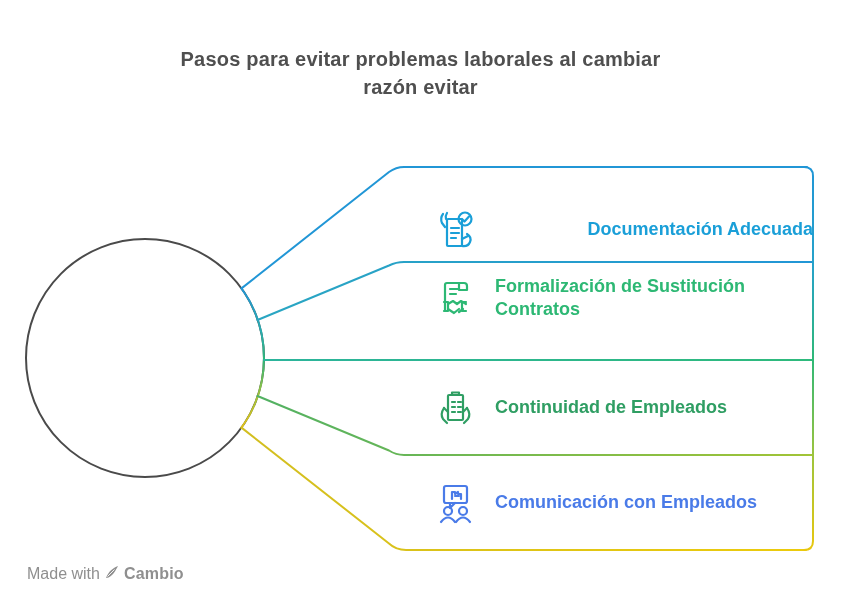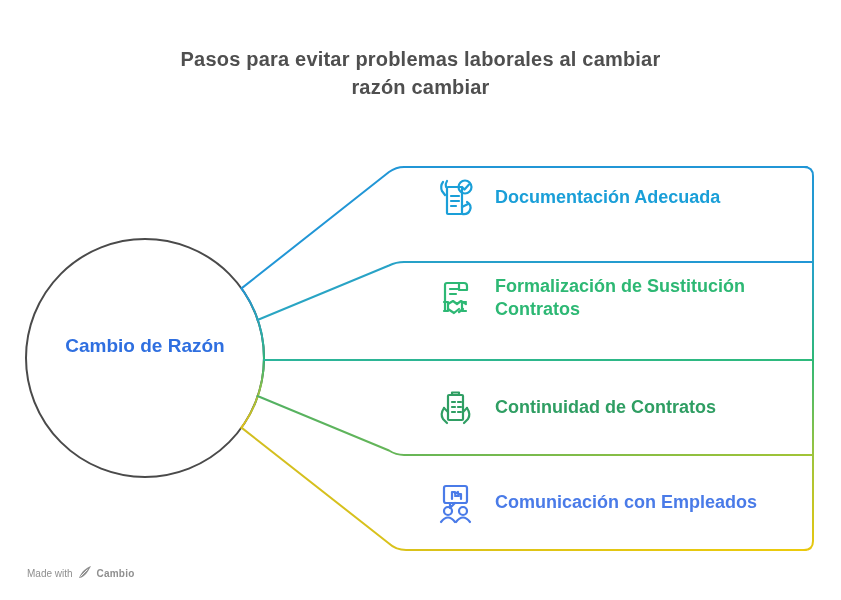--- a/index.html
+++ b/index.html
@@ -15,33 +15,33 @@
   .title span{display:block;}
   .center-label{
     position:absolute;left:45px;top:333px;width:200px;text-align:center;
     font-size:19px;font-weight:700;color:#2f6fe0;line-height:26px;
   }
   .center-label span{display:block;}
   .step-row{
     position:absolute;left:397px;width:416px;display:flex;align-items:center;
     padding-left:34px;box-sizing:border-box;gap:16px;
   }
-  .row-1{top:150px;height:95px;color:#1a9fd8;}
+  .row-1{top:182px;height:95px;color:#1a9fd8;justify-content:space-between;}
   .row-2{top:262px;height:71px;color:#2db874;}
   .row-3{top:360px;height:95px;color:#2f9e63;}
   .row-4{top:455px;height:95px;color:#4a7be8;}
   .step-icon{flex:0 0 48px;width:48px;height:48px;}
   .step-icon svg{width:48px;height:48px;display:block;}
   .step-label{
     font-size:18px;font-weight:700;line-height:23px;max-width:295px;
   }
   .step-label span{display:block;}
   .watermark{
-    position:absolute;left:27px;top:565px;display:flex;align-items:flex-end;gap:5px;
-    color:#8f8f8f;font-size:10px;
+    position:absolute;left:27px;top:565px;display:flex;align-items:flex-start;gap:5px;
+    color:#8f8f8f;font-size:16px;
   }
   .watermark .brand{font-weight:700;letter-spacing:.2px;}
   .napkin-icon{width:14px;height:14px;display:block;}
 </style>
 </head>
 <body>
 
 <div class="canvas">
 
   <svg class="diagram-svg" width="841" height="600" viewBox="0 0 841 600">
@@ -86,25 +86,24 @@
       <path d="M 257.5 320 L 389 265.5 Q 396 262 404 262 L 813 262" stroke="url(#gradB)"></path>
       <path d="M 263.9 360 L 813 360" stroke="url(#gradC)"></path>
       <path d="M 257.5 396 L 389 450.5 Q 396 455 404 455 L 813 455" stroke="url(#gradD)"></path>
       <path d="M 241.5 427.6 L 389 543.5 Q 396 550 406 550 L 806 550" stroke="url(#gradE)"></path>
       <path d="M 804 167 Q 813 167 813 176 L 813 541 Q 813 550 804 550" stroke="url(#gradRight)"></path>
     </g>
   </svg>
 
   <div class="title">
     <span>Pasos para evitar problemas laborales al cambiar</span>
-    <span>razón cambiar</span>
+    <span>razón evitar</span>
   </div>
 
   <div class="center-label">
-    <span>Cambio de Razón</span>
   </div>
 
   <div class="step-row row-1">
     <span class="step-icon">
       <svg viewBox="0 0 48 48" fill="none" stroke="currentColor" stroke-width="2.2" stroke-linecap="round" stroke-linejoin="round">
         <rect x="16" y="13" width="15" height="27" rx="1"></rect>
         <path d="M20 22 h8 M20 27 h8 M20 32 h5"></path>
         <circle cx="34" cy="13" r="6.5"></circle>
         <path d="M31 13 l2.5 2.5 l4.5 -5"></path>
         <path d="M12 8 q-3 4 -1 9 l3 4"></path>
@@ -138,21 +137,21 @@
       <svg viewBox="0 0 48 48" fill="none" stroke="currentColor" stroke-width="2.2" stroke-linecap="round" stroke-linejoin="round">
         <rect x="17" y="11" width="15" height="25" rx="1"></rect>
         <path d="M21 11 v-2.5 h7 v2.5"></path>
         <path d="M21 18 h3 M27 18 h3 M21 23 h3 M27 23 h3 M21 28 h3 M27 28 h3"></path>
         <path d="M13 24 q-4 6 -1 11 l4 4"></path>
         <path d="M13 24 l4 4"></path>
         <path d="M36 24 q4 6 1 11 l-4 4"></path>
         <path d="M36 24 l-4 4"></path>
       </svg>
     </span>
-    <span class="step-label">Continuidad de Contratos</span>
+    <span class="step-label">Continuidad de Empleados</span>
   </div>
 
   <div class="step-row row-4">
     <span class="step-icon">
       <svg viewBox="0 0 48 48" fill="none" stroke="currentColor" stroke-width="2.2" stroke-linecap="round" stroke-linejoin="round">
         <rect x="13" y="7" width="23" height="17" rx="2"></rect>
         <path d="M19 24 v5 l5 -5"></path>
         <path d="M21 20 v-7 h3 v2 l3 -2 v2 h3 v5"></path>
         <path d="M24 17 h4"></path>
         <circle cx="17" cy="32" r="4"></circle>

